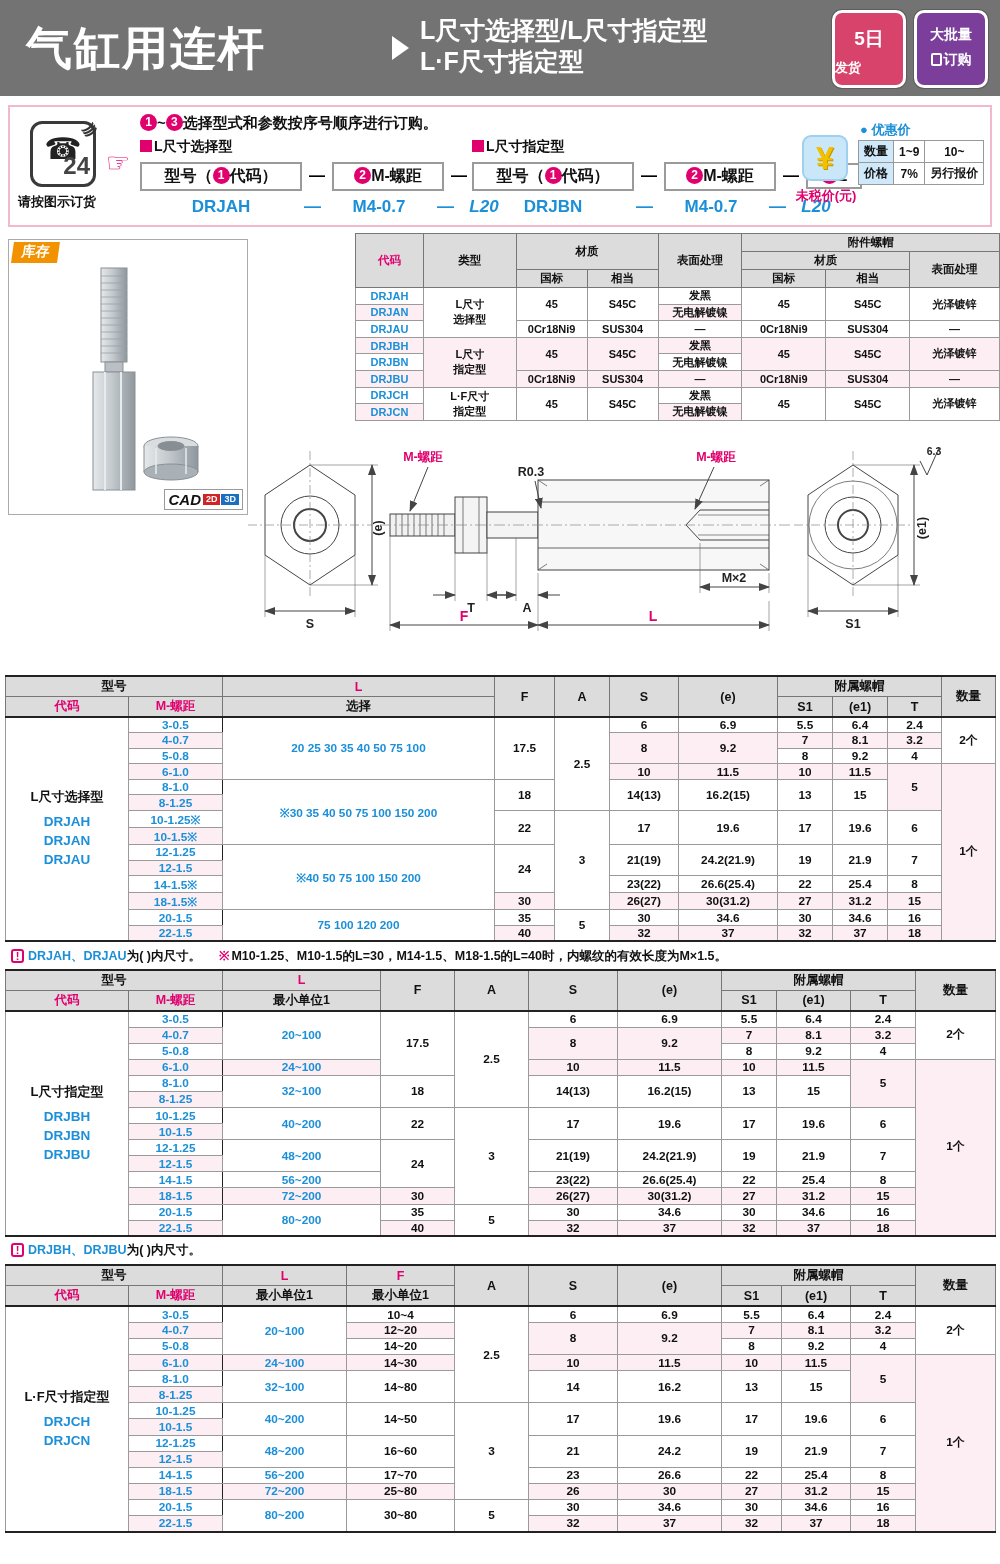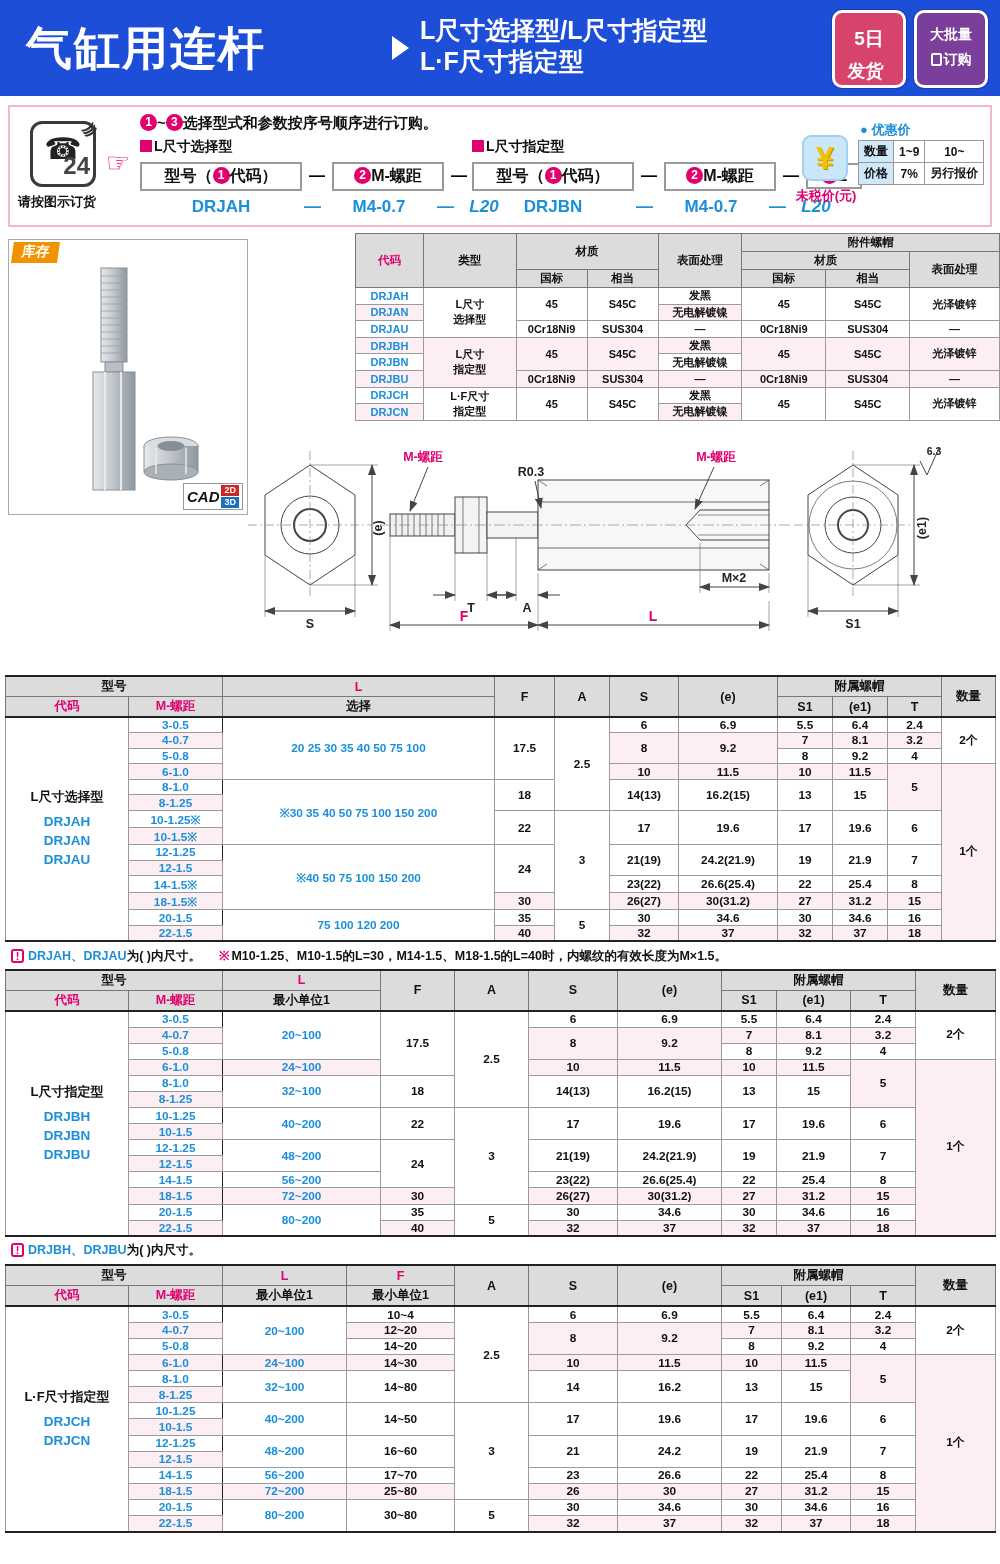--- a/index.html
+++ b/index.html
@@ -1,29 +1,29 @@
 <!DOCTYPE html>
 <html><head>
 <meta charset="utf-8">
 <style>
   * { box-sizing: border-box; margin:0; padding:0; }
   body { width:1000px; background:#fff; font-family:"Liberation Sans", sans-serif; }
   .mag { color:#e0006e !important; }
   .blue { color:#1b8fd8 !important; }
 
   
-  .band { position:relative; height:96px; background:#1d4ed8; overflow:hidden; }
+  .band { position:relative; height:96px; background:#737373; overflow:hidden; }
   .band .title { position:absolute; left:26px; top:18px; font-size:46px; font-weight:bold; color:#fff; letter-spacing:2px; }
   .band .arrow { position:absolute; left:392px; top:36px; width:0; height:0; border-left:17px solid #fff; border-top:12px solid transparent; border-bottom:12px solid transparent; }
   .band .subs { position:absolute; left:420px; top:15px; color:#fff; font-weight:bold; font-size:25px; line-height:31px; }
   .badge { position:absolute; top:10px; width:74px; height:78px; border:3px solid #fff; border-radius:10px; color:#fff; box-shadow:0 0 0 1px rgba(0,0,0,.2); }
   .b5 { right:94px; background:#d8436b; text-align:center; }
   .b5 .n { font-size:37px; font-weight:bold; line-height:40px; }
   .b5 .n span { font-size:19px; }
-  .b5 .s { font-size:18px; font-weight:bold; text-align:center; padding-right:7px; }
+  .b5 .s { font-size:13px; font-weight:bold; text-align:left; padding-right:7px; }
   .bb { right:12px; background:#7b3f9b; text-align:center; padding-top:9px; }
   .bb div { font-size:14px; font-weight:bold; line-height:25px; }
   .sheet { display:inline-block; width:11px; height:13px; border:2px solid #fff; border-radius:2px; margin-right:2px; vertical-align:-2px; }
 
   
   .order { position:relative; margin:9px 8px 0; height:122px; border:2px solid #f2b9cb; background:#fff; }
   .phone { position:absolute; left:20px; top:14px; width:66px; height:66px; border:3px solid #3a3a3a; border-radius:12px; text-align:center; }
   .phone .ph { font-size:30px; line-height:50px; color:#222; }
   .phone .n24 { position:absolute; right:3px; bottom:4px; font-size:24px; font-weight:bold; color:#444; }
   .phone .wav { position:absolute; right:-2px; top:-4px; font-size:15px; font-weight:bold; color:#333; transform:rotate(55deg); letter-spacing:-2px; }
@@ -51,21 +51,21 @@
   table.price { position:absolute; left:60px; top:19px; border-collapse:collapse; }
   table.price td { border:1px solid #999; font-size:12px; font-weight:bold; text-align:center; padding:2px 5px; color:#111; }
   table.price td.h { background:#cfe9fb; }
 
   
   .mid { position:relative; height:430px; margin-top:6px; }
   .photo-box { position:absolute; left:8px; top:6px; width:240px; height:276px; border:1px solid #aaa; background:#fff; }
   .stock { position:absolute; left:2px; top:2px; background:#f29200; color:#fff; font-size:14px; font-weight:bold; padding:1px 9px 2px; transform:skewX(-8deg); transform-origin:bottom left; }
   .cad { position:absolute; right:4px; bottom:4px; border:1px solid #999; background:#fff; display:flex; align-items:center; padding:1px 3px; gap:2px; }
   .cad .c { font-size:15px; font-weight:bold; font-style:italic; color:#111; }
-  .cad .dd { display:flex; flex-direction:column; gap:1px; }
+  .cad .dd { display:flex; flex-direction:row; gap:1px; }
   .cad .d2 { background:#d02525; }
   .cad .d3 { background:#1b6fc0; }
   .cad .dd span { color:#fff; font-size:9px; font-weight:bold; padding:0 3px; line-height:11px; }
   .mat-wrap { position:absolute; left:355px; top:0; }
   table.mat { border-collapse:collapse; table-layout:fixed; }
   table.mat th { background:#dcdcdc; border:1px solid #777; font-size:11.5px; padding:1px 0; color:#111; }
   table.mat td { border:1px solid #9a9a9a; font-size:11px; font-weight:bold; text-align:center; padding:0; color:#111; background:transparent; white-space:nowrap; }
   table.mat tbody tr { height:16.6px; }
   table.mat tbody tr:nth-child(even) { background:#fceef2; }
   .drawing { position:absolute; left:248px; top:192px; width:748px; height:236px; }

